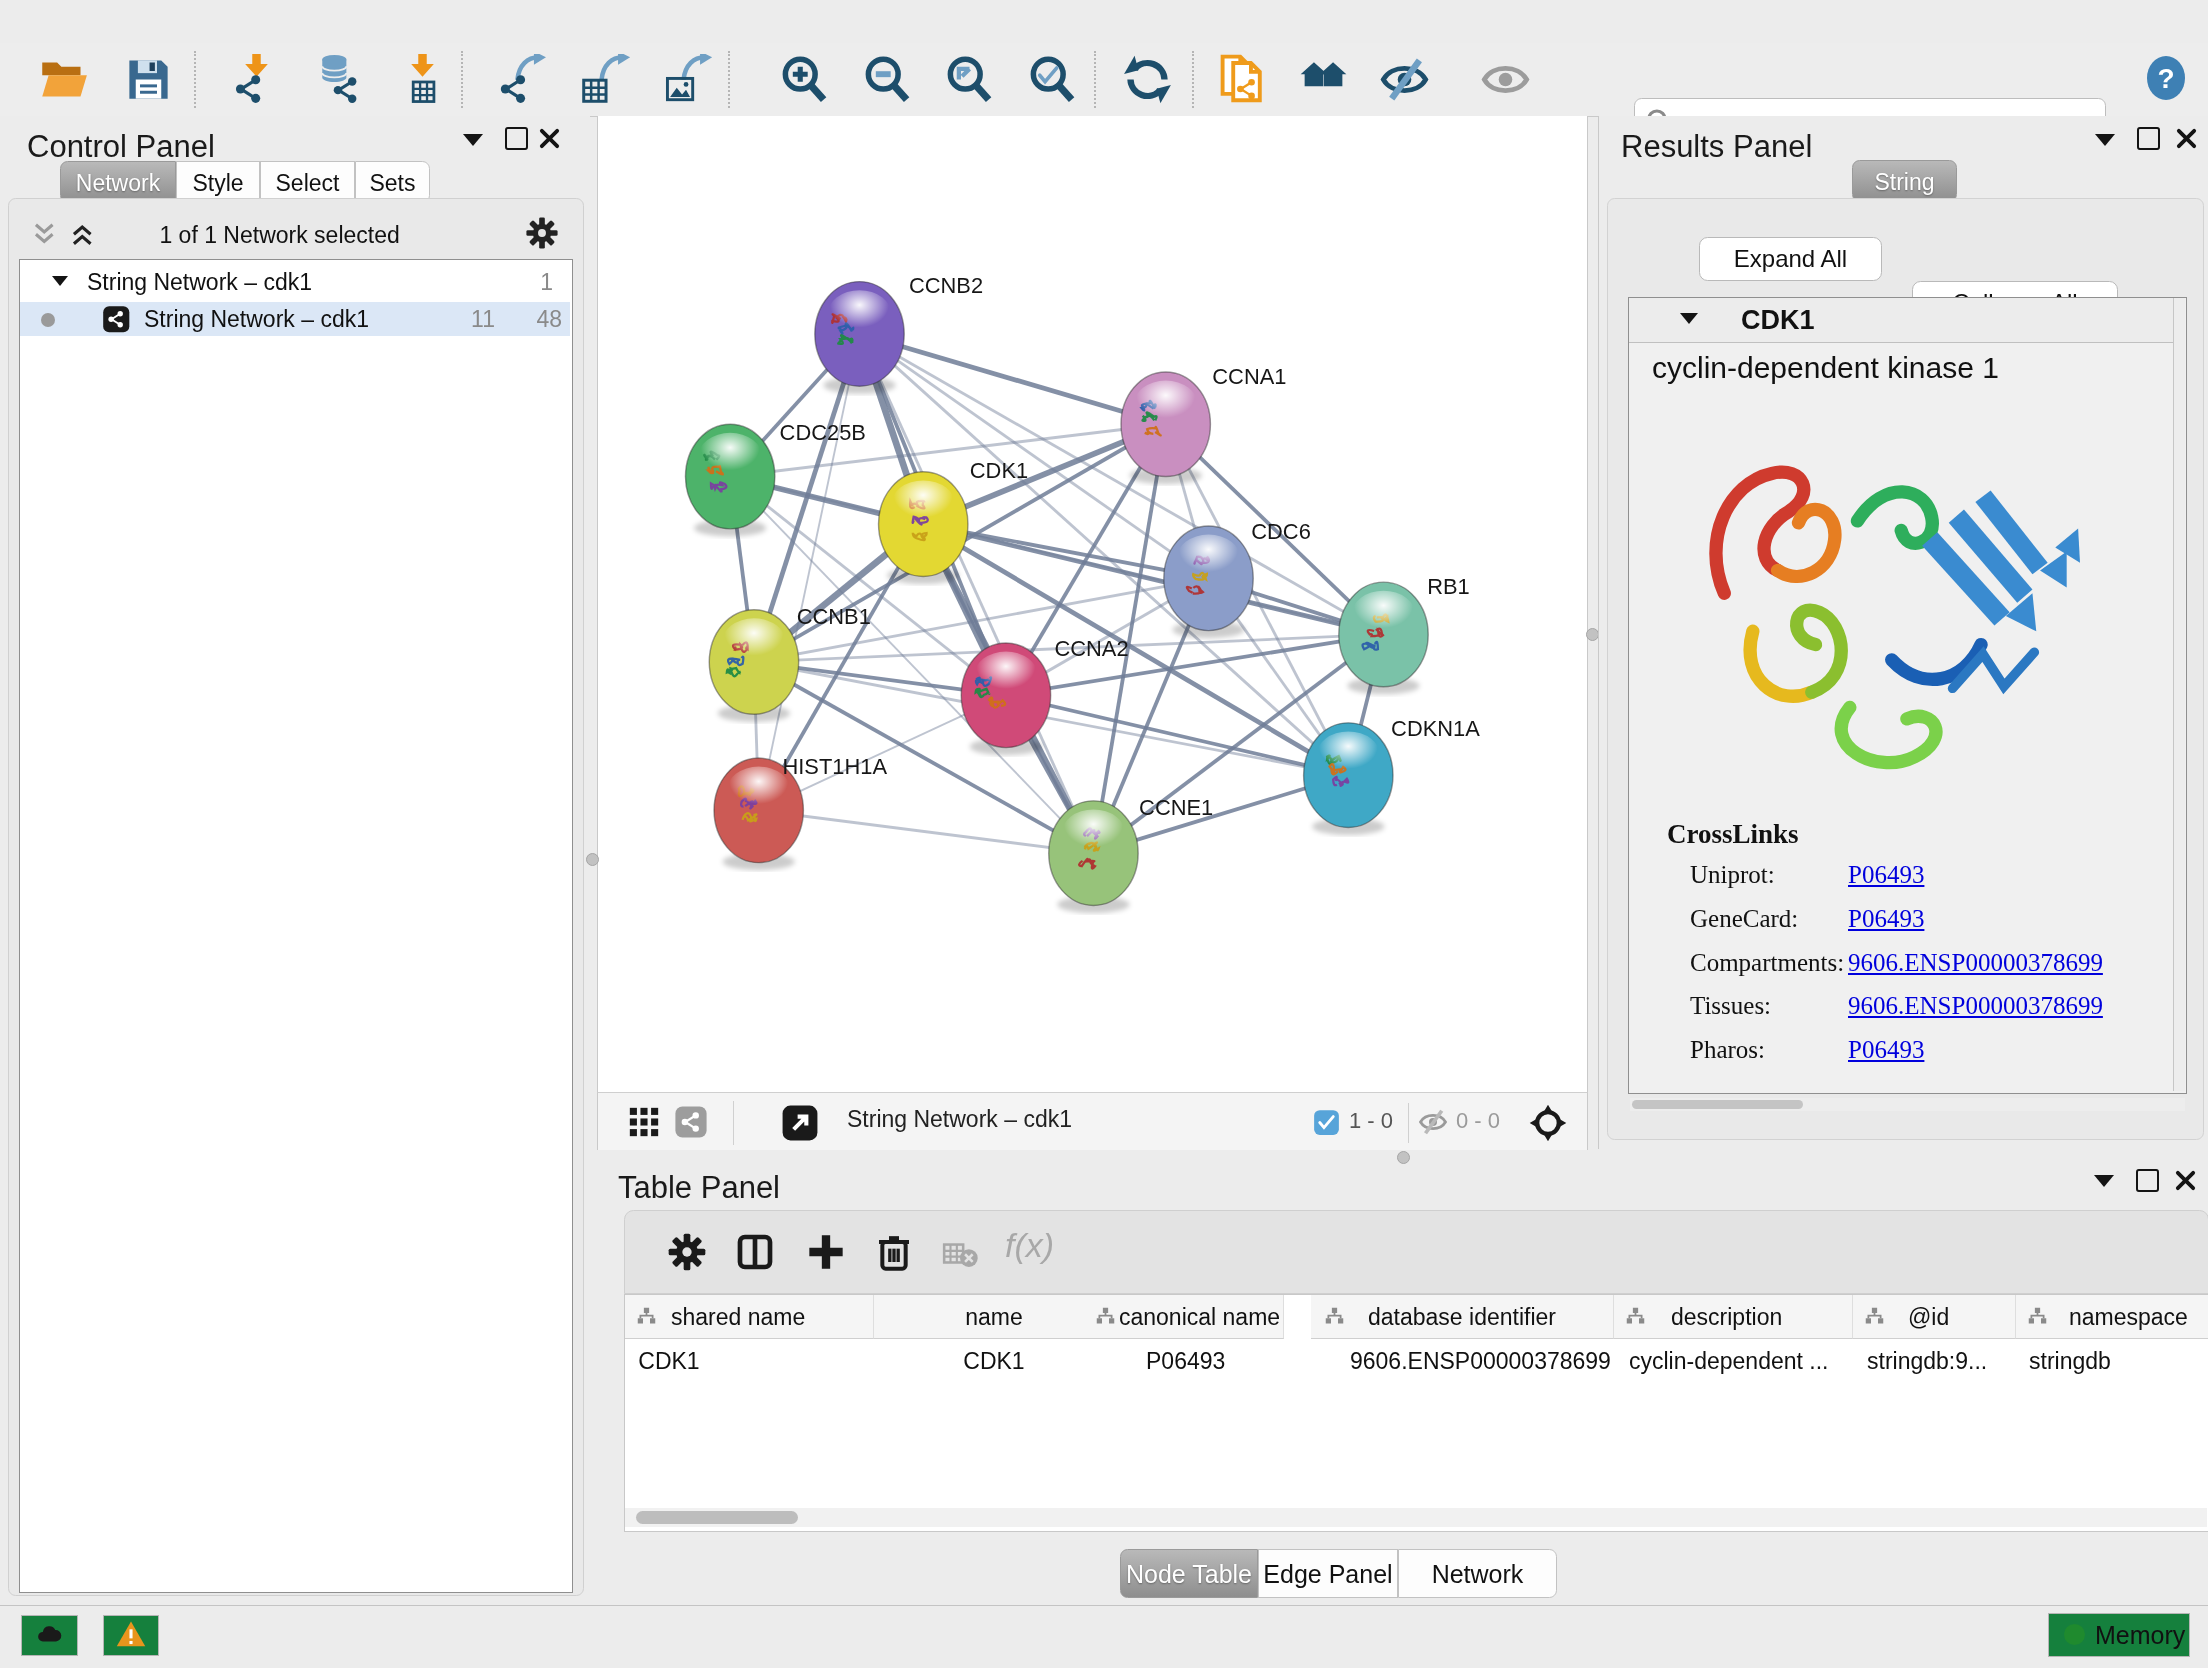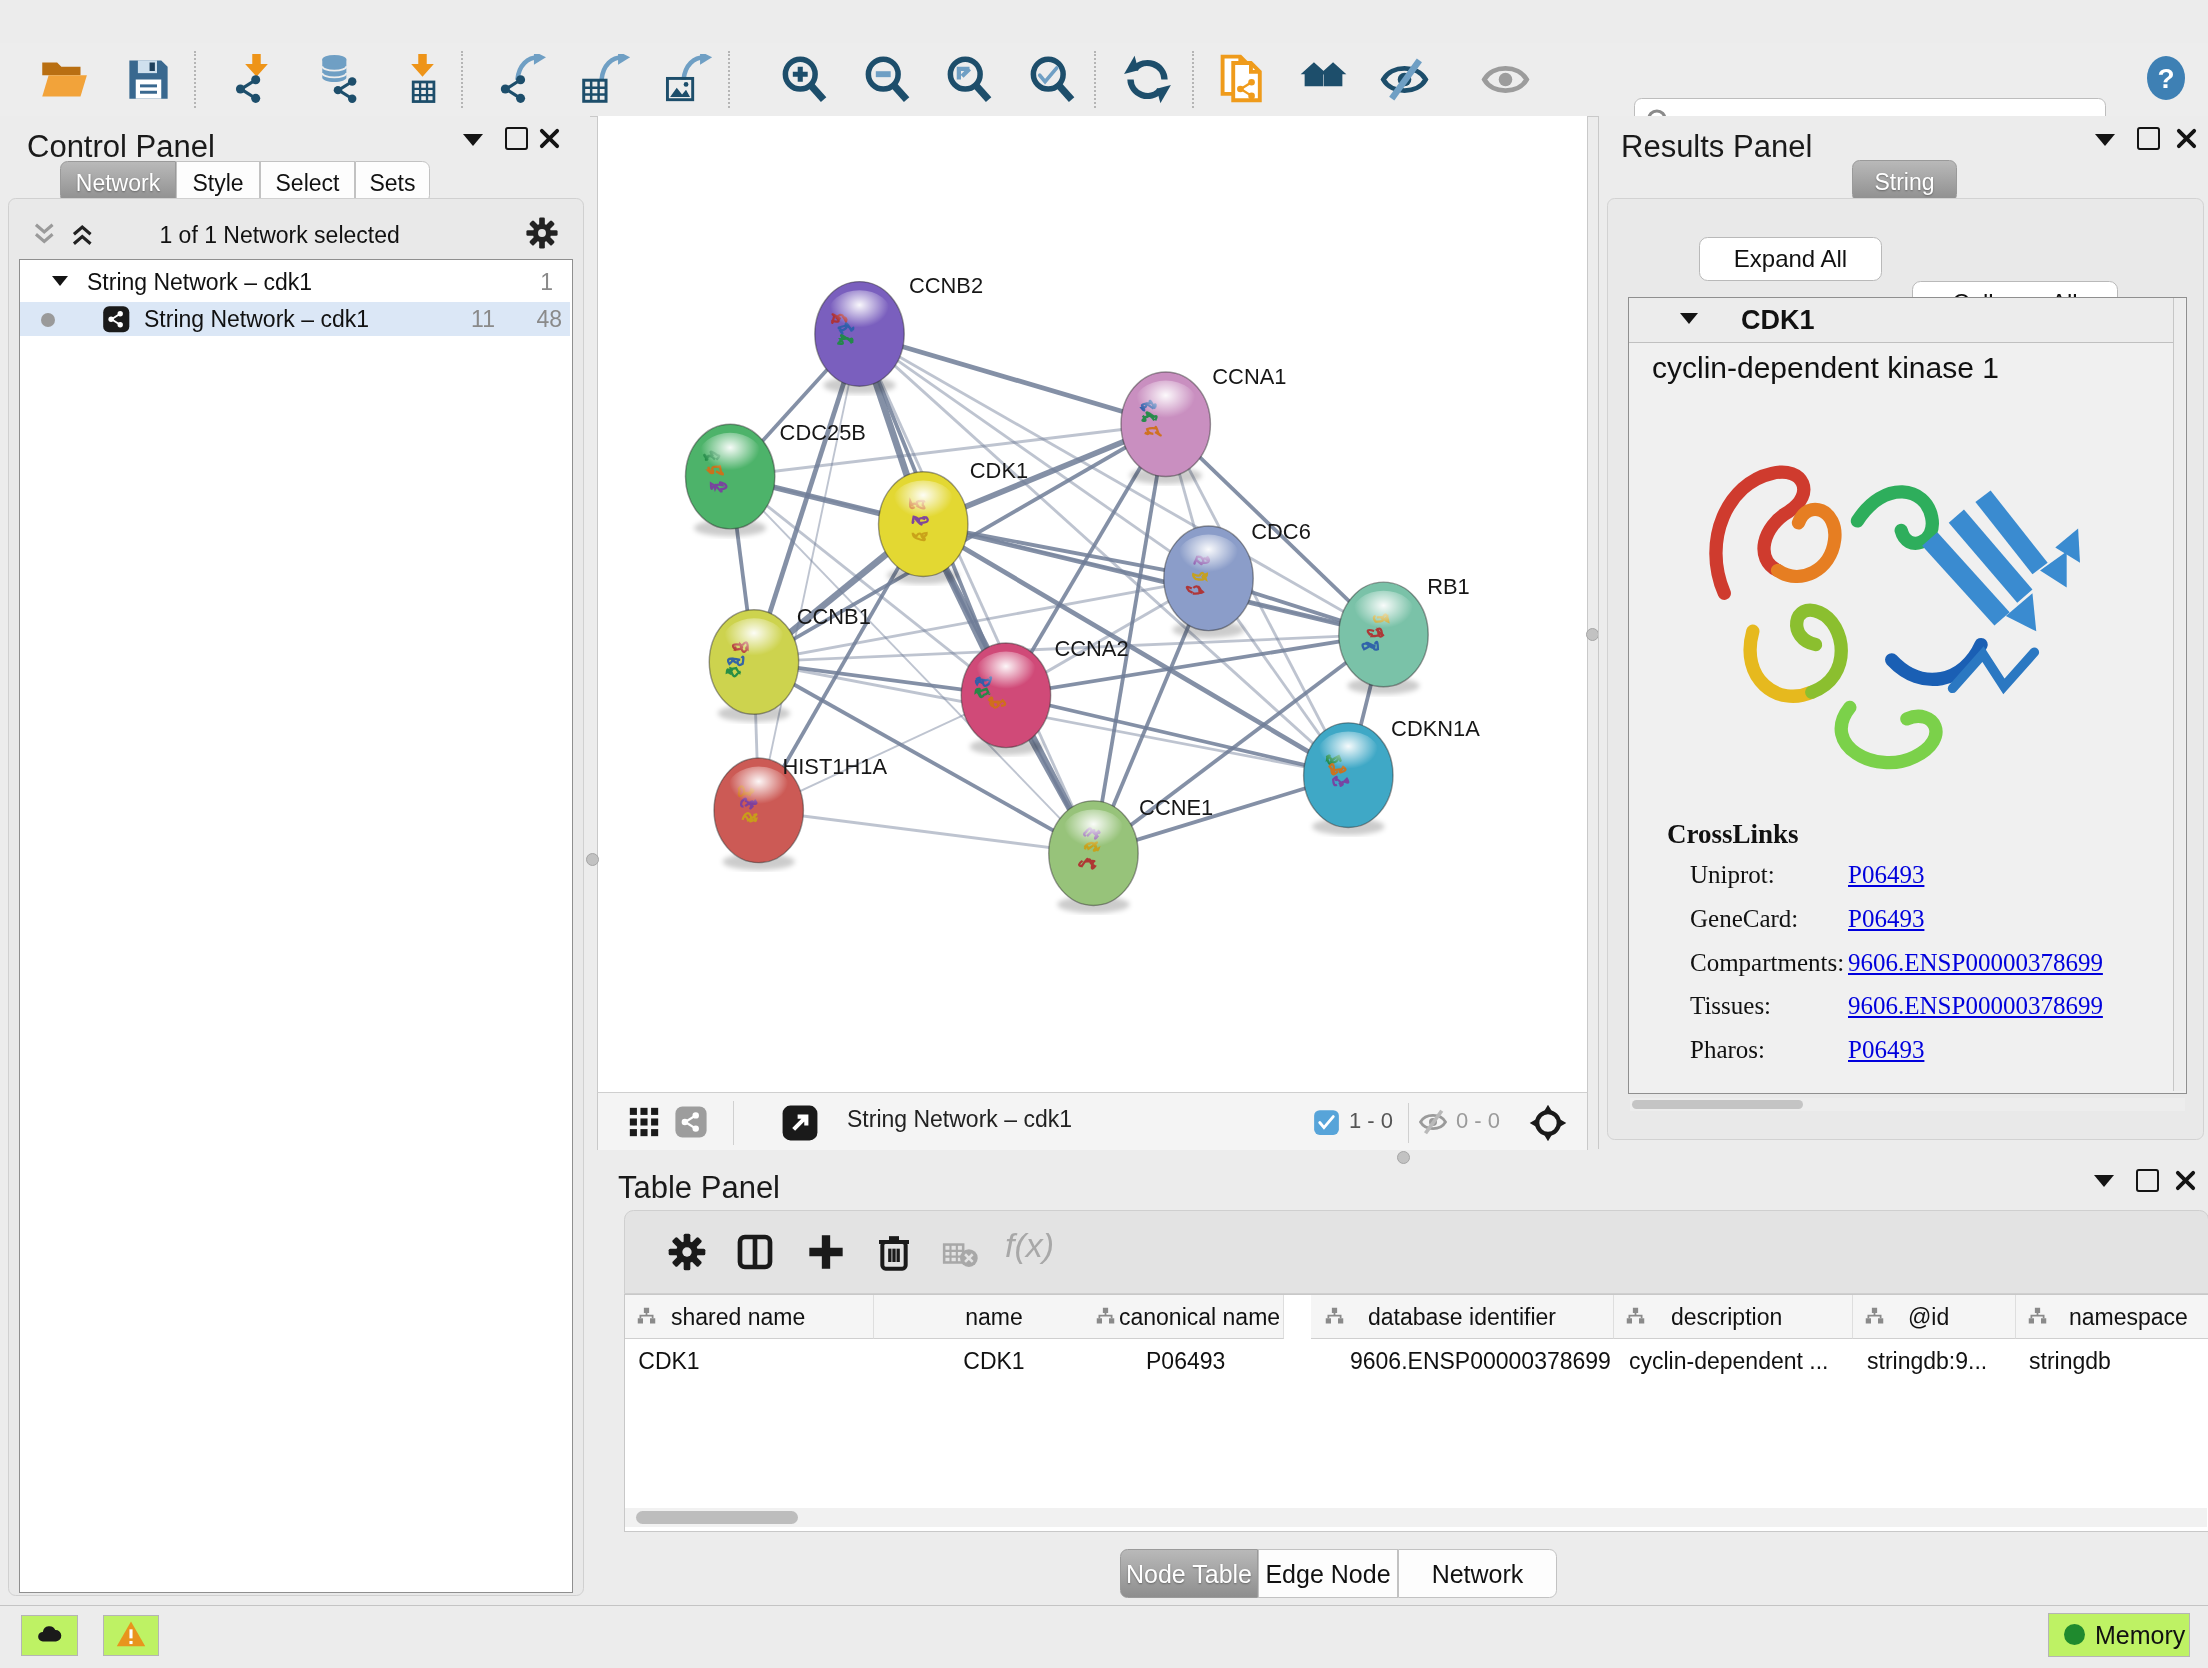--- a/index.html
+++ b/index.html
@@ -47,21 +47,21 @@
   
   #tp-toolbar{left:624px;top:1210px;width:1585px;height:84px;background:#e3e3e3;border:1px solid #cfcfcf;border-radius:9.5px 9.5px 0 0;box-sizing:border-box;}
   #ntable{left:624px;top:1294px;width:1585px;height:238px;background:#fff;border:1px solid #c8c8c8;box-sizing:border-box;}
   .th{top:0;height:44px;background:#f5f5f5;border-bottom:1px solid #cfcfcf;border-right:1px solid #dedede;box-sizing:border-box;}
   .th-label{font-size:23px;color:#111;top:8.6px;}
   .td{top:45px;height:42px;font-size:23px;color:#111;padding-top:7.6px;box-sizing:border-box;white-space:nowrap;overflow:hidden;}
   #hscroll{left:625px;top:1508px;width:1582px;height:19px;background:#f1f1f1;}
   #hthumb{left:11.4px;top:2.9px;width:162px;height:13.3px;border-radius:6.7px;background:#bdbdbd;}
   
   #statusbar{left:0;top:1605px;width:2208px;height:63px;background:#ececec;border-top:1px solid #c4c4c4;}
-  .sb-btn{background:#bef264;border:1.9px solid #b5b5b5;}
+  .sb-btn{background:#15803d;border:1.9px solid #b5b5b5;}
   
   .vscroll{background:#ededed;border-left:1px solid #c6c6c6;}
   .fx{font-family:Liberation Sans, sans-serif;font-style:italic;color:#a8a8a8;font-size:34px;}
   svg{display:block;}
 </style>
 </head>
 <body>
 
 <svg width="0" height="0" style="position:absolute">
 <defs>
@@ -648,21 +648,21 @@
     <div class="abs td" style="left:521px;width:162px">P06493</div>
     <div class="abs td" style="left:725px;width:285px">9606.ENSP00000378699</div>
     <div class="abs td" style="left:1004px;width:219px">cyclin-dependent ...</div>
     <div class="abs td" style="left:1242px;width:143px">stringdb:9...</div>
     <div class="abs td" style="left:1404px;width:171px">stringdb</div>
   </div>
   <div id="hscroll" class="abs">
     <div id="hthumb" class="abs"></div>
   </div>
   <div class="abs seg sel" style="left:1120px;top:1549px;width:138px;height:49px;line-height:49px;font-size:25px;border-radius:7.6px 0 0 7.6px;">Node Table</div>
-  <div class="abs seg" style="left:1258px;top:1549px;width:140px;height:49px;line-height:49px;font-size:25px;">Edge Node</div>
+  <div class="abs seg" style="left:1258px;top:1549px;width:140px;height:49px;line-height:49px;font-size:25px;">Edge Panel</div>
   <div class="abs seg" style="left:1398px;top:1549px;width:159px;height:49px;line-height:49px;font-size:25px;border-radius:0 7.6px 7.6px 0;">Network Table</div>
 
   <div id="statusbar" class="abs">
     <div class="abs sb-btn" style="left:21px;top:8.6px;width:55px;height:39px;">
       <svg style="margin:4.8px auto;display:block" width="38" height="28.5" viewBox="0 0 24 24">
           <use href="#s-cloud" color="#1a1a1a"></use>
         </svg>
     </div>
     <div class="abs sb-btn" style="left:103px;top:8.6px;width:54px;height:39px;">
       <svg style="margin:3.8px auto;display:block" width="34" height="31" viewBox="0 0 24 24">

